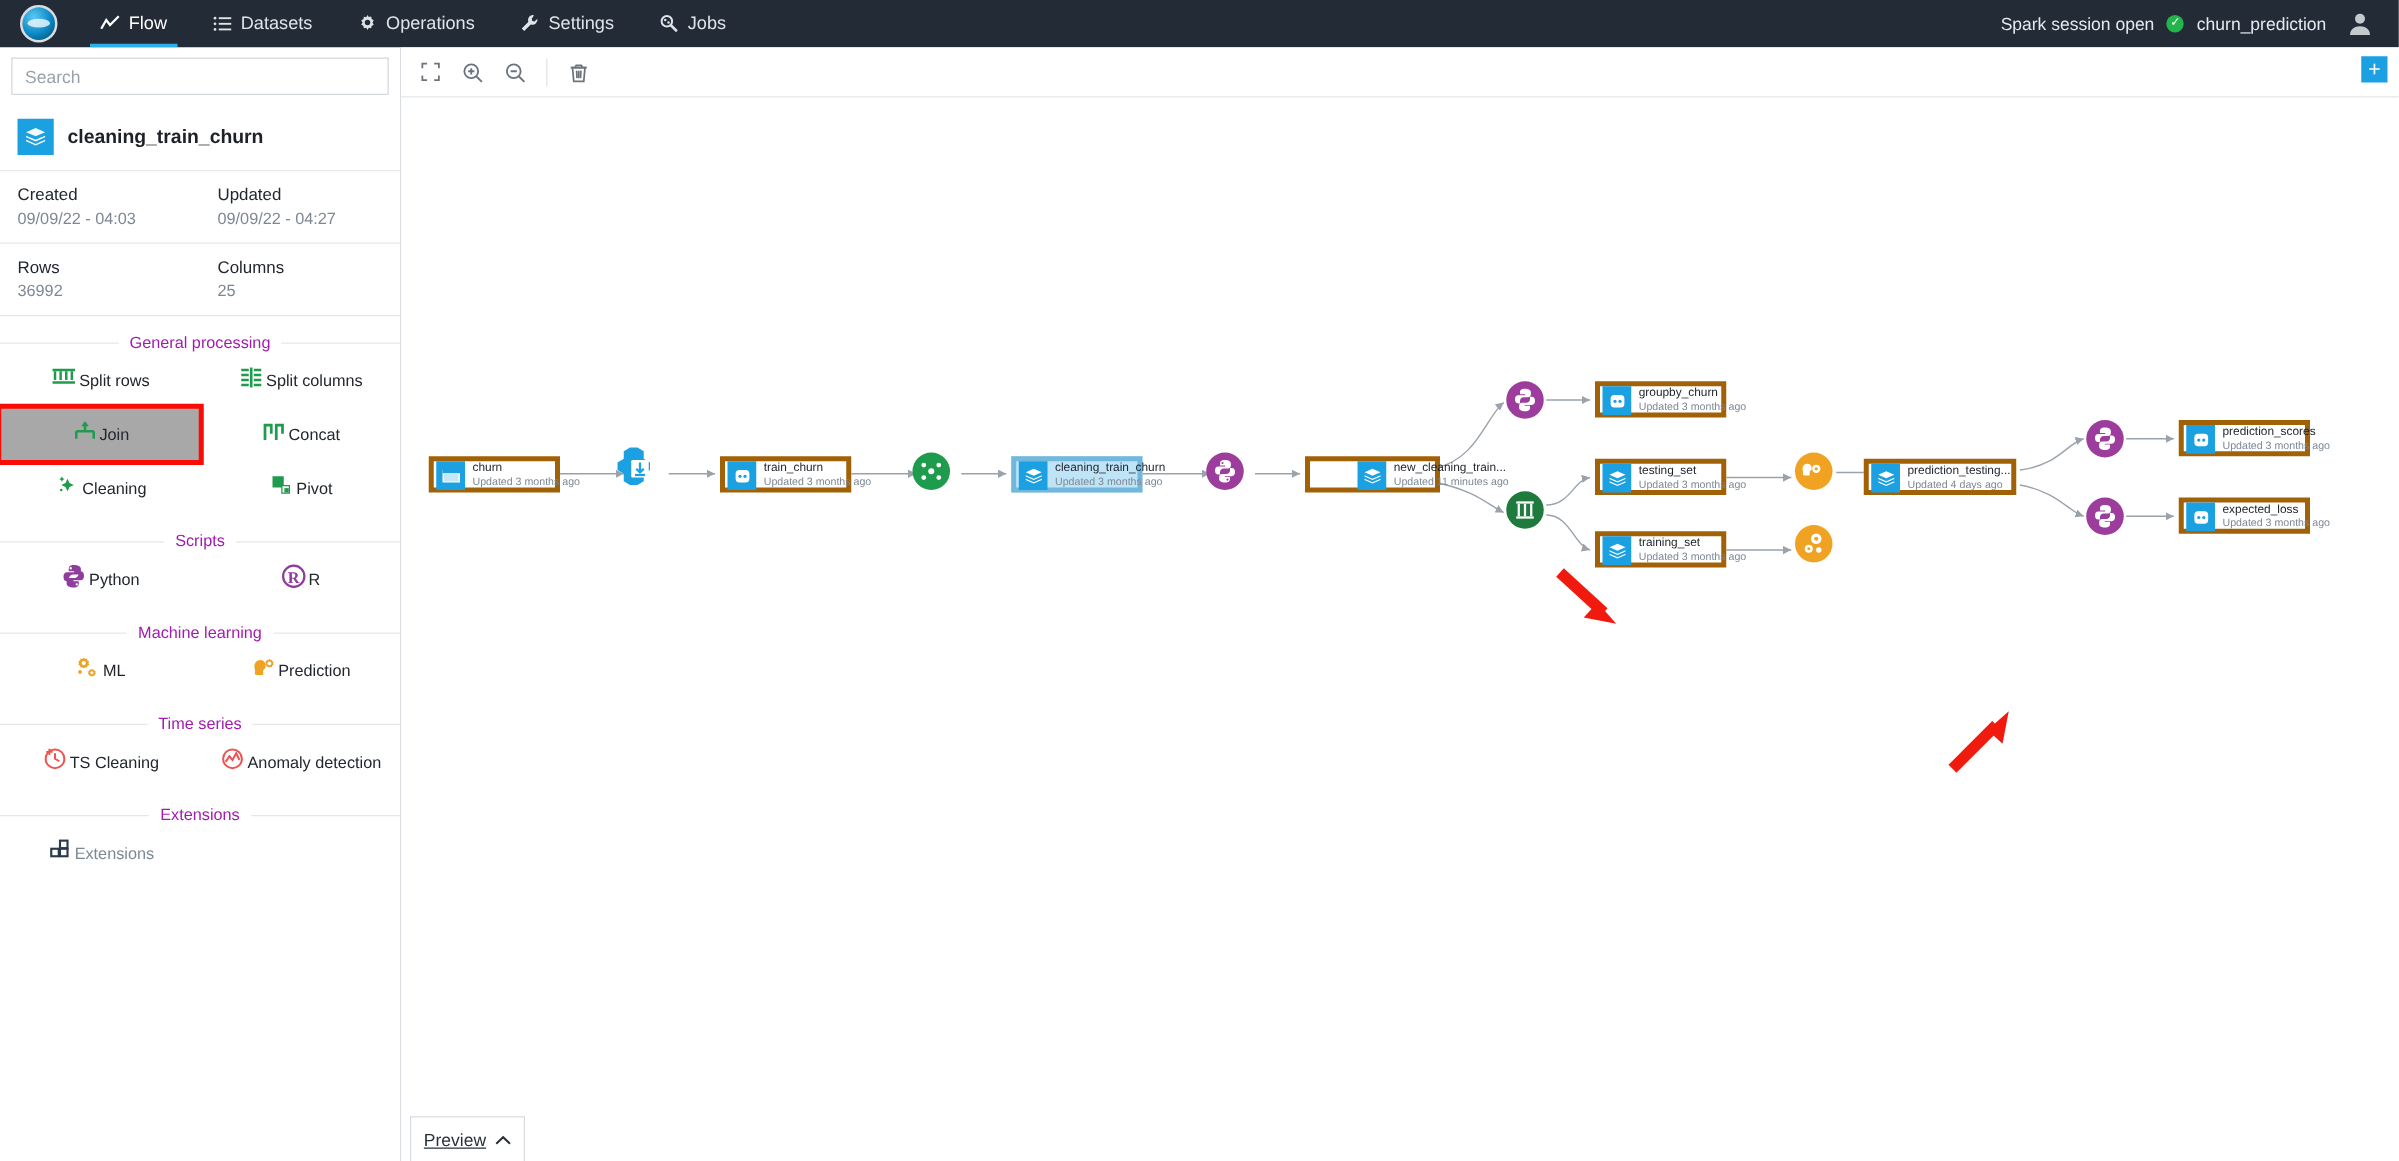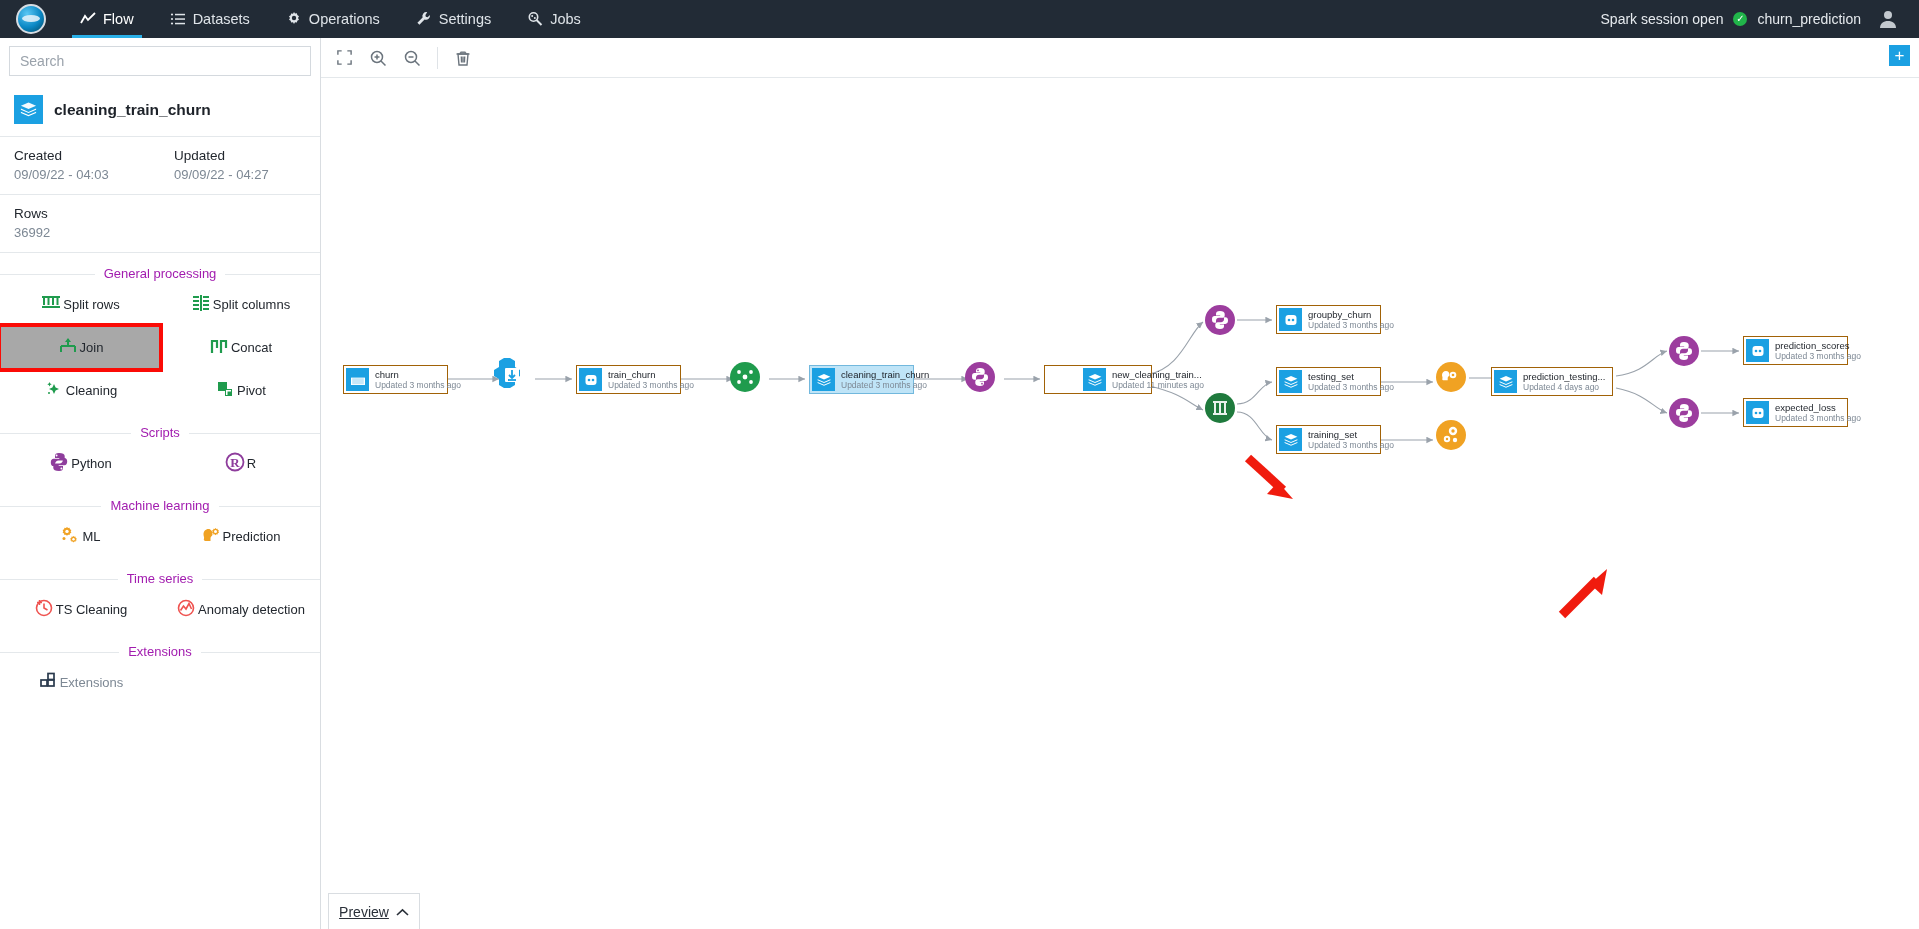--- a/index.html
+++ b/index.html
@@ -124,21 +124,21 @@
     position: absolute; right: 9px; top: 7px;
     width: 21px; height: 21px; background: #1ba0e2; color: #fff;
     display: flex; align-items: center; justify-content: center;
     font-size: 17px; line-height: 1; cursor: pointer;
   }
 
   .canvas { position: absolute; top: 40px; left: 0; right: 0; bottom: 0; overflow: hidden; }
 
   .node {
     position: absolute; height: 29px; background: #fff;
-    border: 1px solid #a16207; display: flex; align-items: center;
+    border: 4px solid #a16207; display: flex; align-items: flex-start;
     padding: 0 6px 0 0; cursor: pointer;
   }
   .node.sel { background: #bfe4f7; border-color: #72b8dd; }
   .node-ico {
     width: 23px; height: 23px; flex: 0 0 23px; background: #1ba0e2; margin: 0 6px 0 2px;
     display: flex; align-items: center; justify-content: center;
   }
   .node-txt { display: flex; flex-direction: column; justify-content: center; }
   .node-name { font-size: 9.5px; color: #1d2229; line-height: 11px; white-space: nowrap; }
   .node-sub { font-size: 8.5px; color: #7d8894; line-height: 11px; white-space: nowrap; }
@@ -255,20 +255,24 @@
     <div class="meta-cell">
       <div class="meta-label">Updated</div>
       <div class="meta-value">09/09/22 - 04:27</div>
     </div>
   </div>
 
   <div class="meta-row">
     <div class="meta-cell">
       <div class="meta-label">Rows</div>
       <div class="meta-value">36992</div>
+    </div>
+    <div class="meta-cell">
+      <div class="meta-label">Columns</div>
+      <div class="meta-value">25</div>
     </div>
   </div>
 
   <div class="section-title">
     <span>General processing</span>
   </div>
   <div class="tile-grid">
     <div class="tile">
       <span>
         <svg width="22" height="20" viewBox="0 0 22 20">

